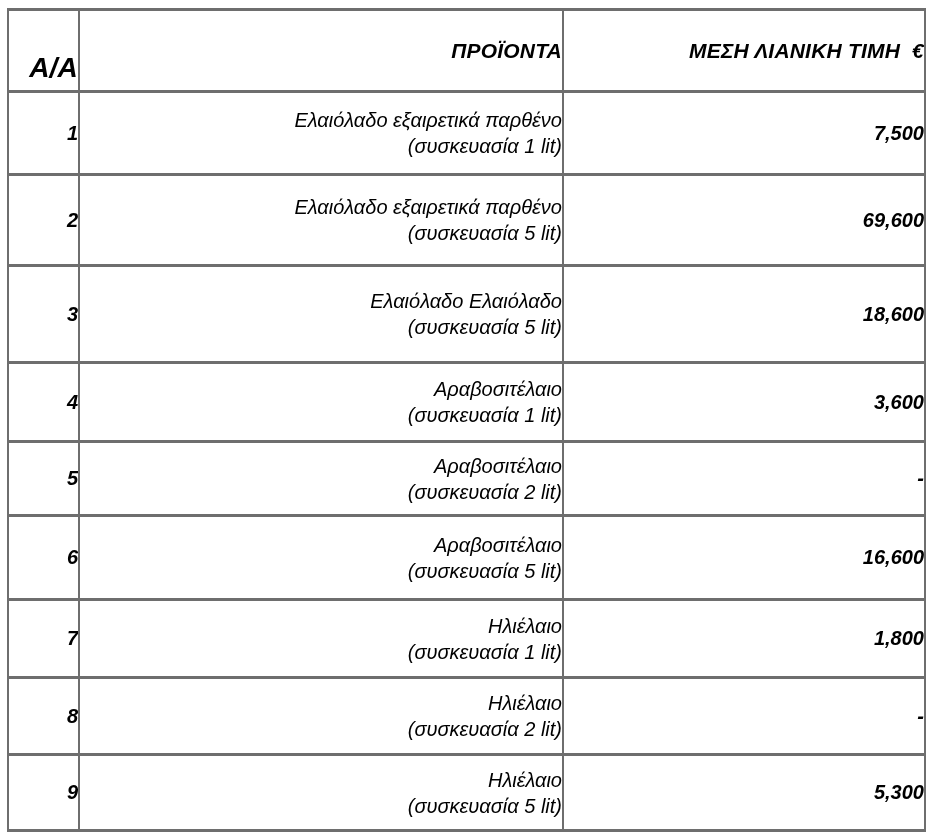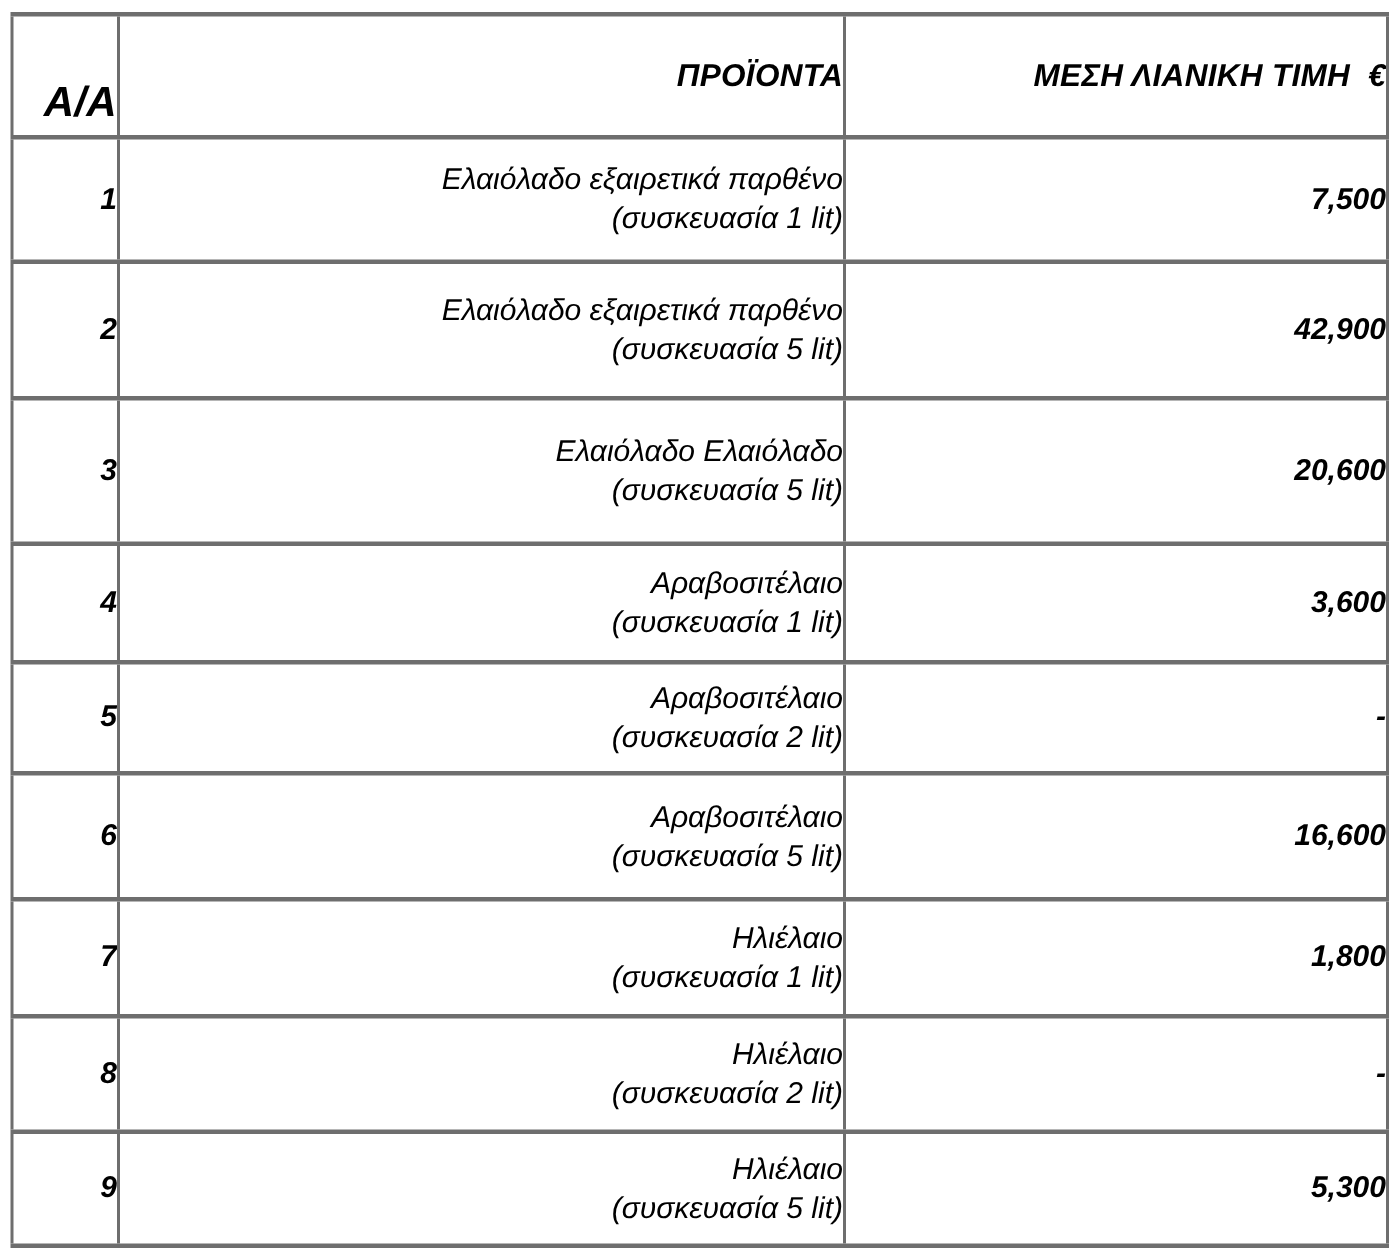--- a/index.html
+++ b/index.html
@@ -99,29 +99,29 @@
           <span class="line">(συσκευασία 1 lit)</span>
         </td>
         <td class="cell-price">7,500</td>
       </tr>
       <tr>
         <td class="cell-index">2</td>
         <td class="cell-product">
           <span class="line">Ελαιόλαδο εξαιρετικά παρθένο</span>
           <span class="line">(συσκευασία 5 lit)</span>
         </td>
-        <td class="cell-price">42,900</td>
+        <td class="cell-price">69,600</td>
       </tr>
       <tr>
         <td class="cell-index">3</td>
         <td class="cell-product">
           <span class="line">Ελαιόλαδο Ελαιόλαδο</span>
           <span class="line">(συσκευασία 5 lit)</span>
         </td>
-        <td class="cell-price">20,600</td>
+        <td class="cell-price">18,600</td>
       </tr>
       <tr>
         <td class="cell-index">4</td>
         <td class="cell-product">
           <span class="line">Αραβοσιτέλαιο</span>
           <span class="line">(συσκευασία 1 lit)</span>
         </td>
         <td class="cell-price">3,600</td>
       </tr>
       <tr>

